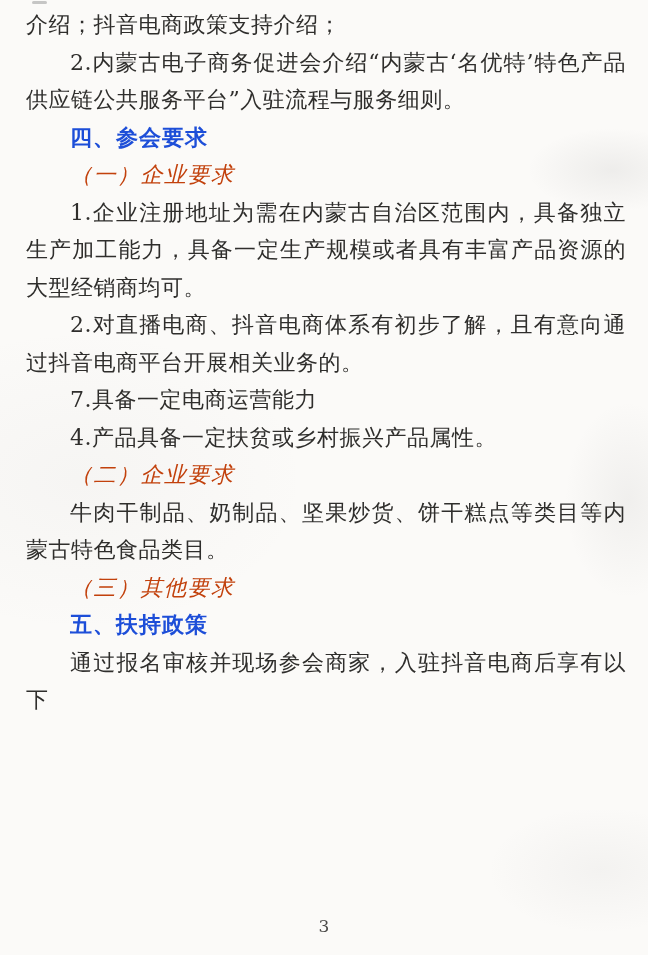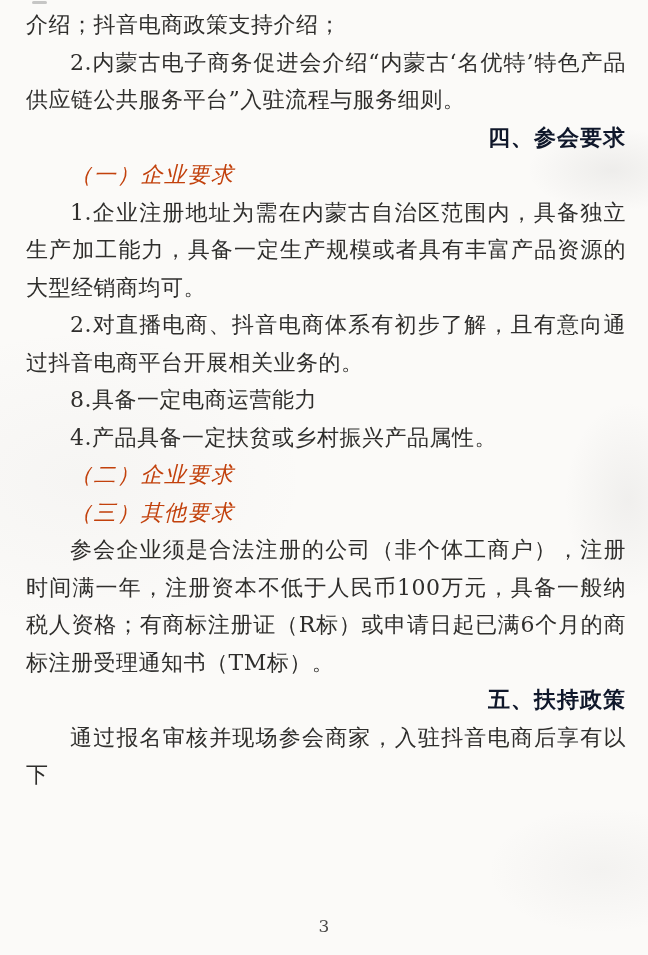--- a/index.html
+++ b/index.html
@@ -49,23 +49,23 @@
     letter-spacing: 0.5px;
     text-align: justify;
     text-justify: inter-ideograph;
   }
   p.para.indent {
     text-indent: 2em;
   }
   p.heading {
     font-family: "DejaVu Sans", "Liberation Sans", sans-serif;
     font-weight: 700;
-    color: #0f172a;
+    color: #1d4ed8;
     text-indent: 2em;
-    text-align: right;
+    text-align: left;
     letter-spacing: 1px;
   }
   p.subheading {
     text-indent: 2em;
     text-align: left;
     color: #c2410c;
     font-style: italic; 
     letter-spacing: 1.5px;
   }
   footer.page-footer {
@@ -88,24 +88,24 @@
 <div class="scan-mark-top"></div>
 
 <main class="doc">
 
 <p class="para body">介绍；抖音电商政策支持介绍；</p>
     <p class="para body indent">2.内蒙古电子商务促进会介绍“内蒙古‘名优特’特色产品供应链公共服务平台”入驻流程与服务细则。</p>
     <p class="para heading indent">四、参会要求</p>
     <p class="para subheading indent">（一）企业要求</p>
     <p class="para body indent">1.企业注册地址为需在内蒙古自治区范围内，具备独立生产加工能力，具备一定生产规模或者具有丰富产品资源的大型经销商均可。</p>
     <p class="para body indent">2.对直播电商、抖音电商体系有初步了解，且有意向通过抖音电商平台开展相关业务的。</p>
-    <p class="para body indent">8.具备一定电商运营能力</p>
+    <p class="para body indent">7.具备一定电商运营能力</p>
     <p class="para body indent">4.产品具备一定扶贫或乡村振兴产品属性。</p>
     <p class="para subheading indent">（二）企业要求</p>
+    <p class="para body indent">牛肉干制品、奶制品、坚果炒货、饼干糕点等类目等内蒙古特色食品类目。</p>
     <p class="para subheading indent">（三）其他要求</p>
-    <p class="para body indent">参会企业须是合法注册的公司（非个体工商户），注册时间满一年，注册资本不低于人民币100万元，具备一般纳税人资格；有商标注册证（R标）或申请日起已满6个月的商标注册受理通知书（TM标）。</p>
     <p class="para heading indent">五、扶持政策</p>
     <p class="para body indent">通过报名审核并现场参会商家，入驻抖音电商后享有以下</p>
   </main>
 
 <footer class="page-footer">
   <span>3</span>
 </footer>
 
 </body></html>

